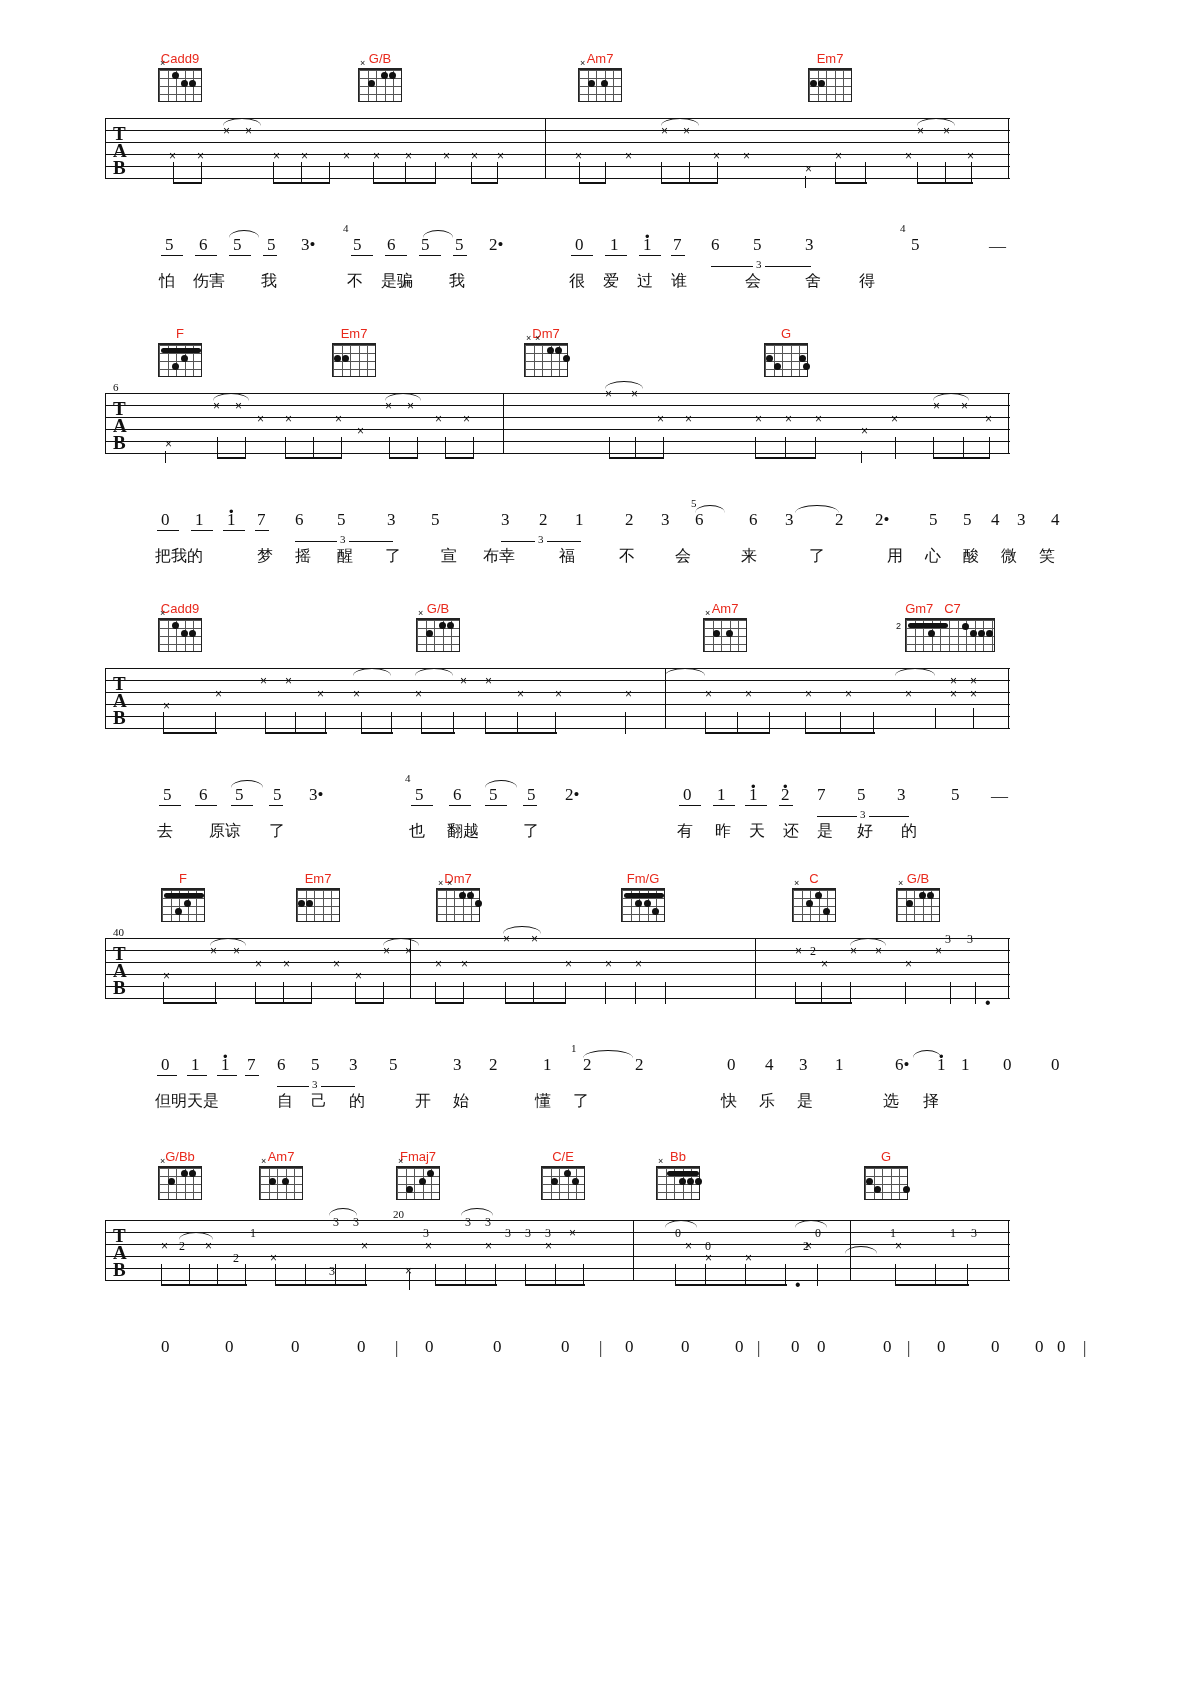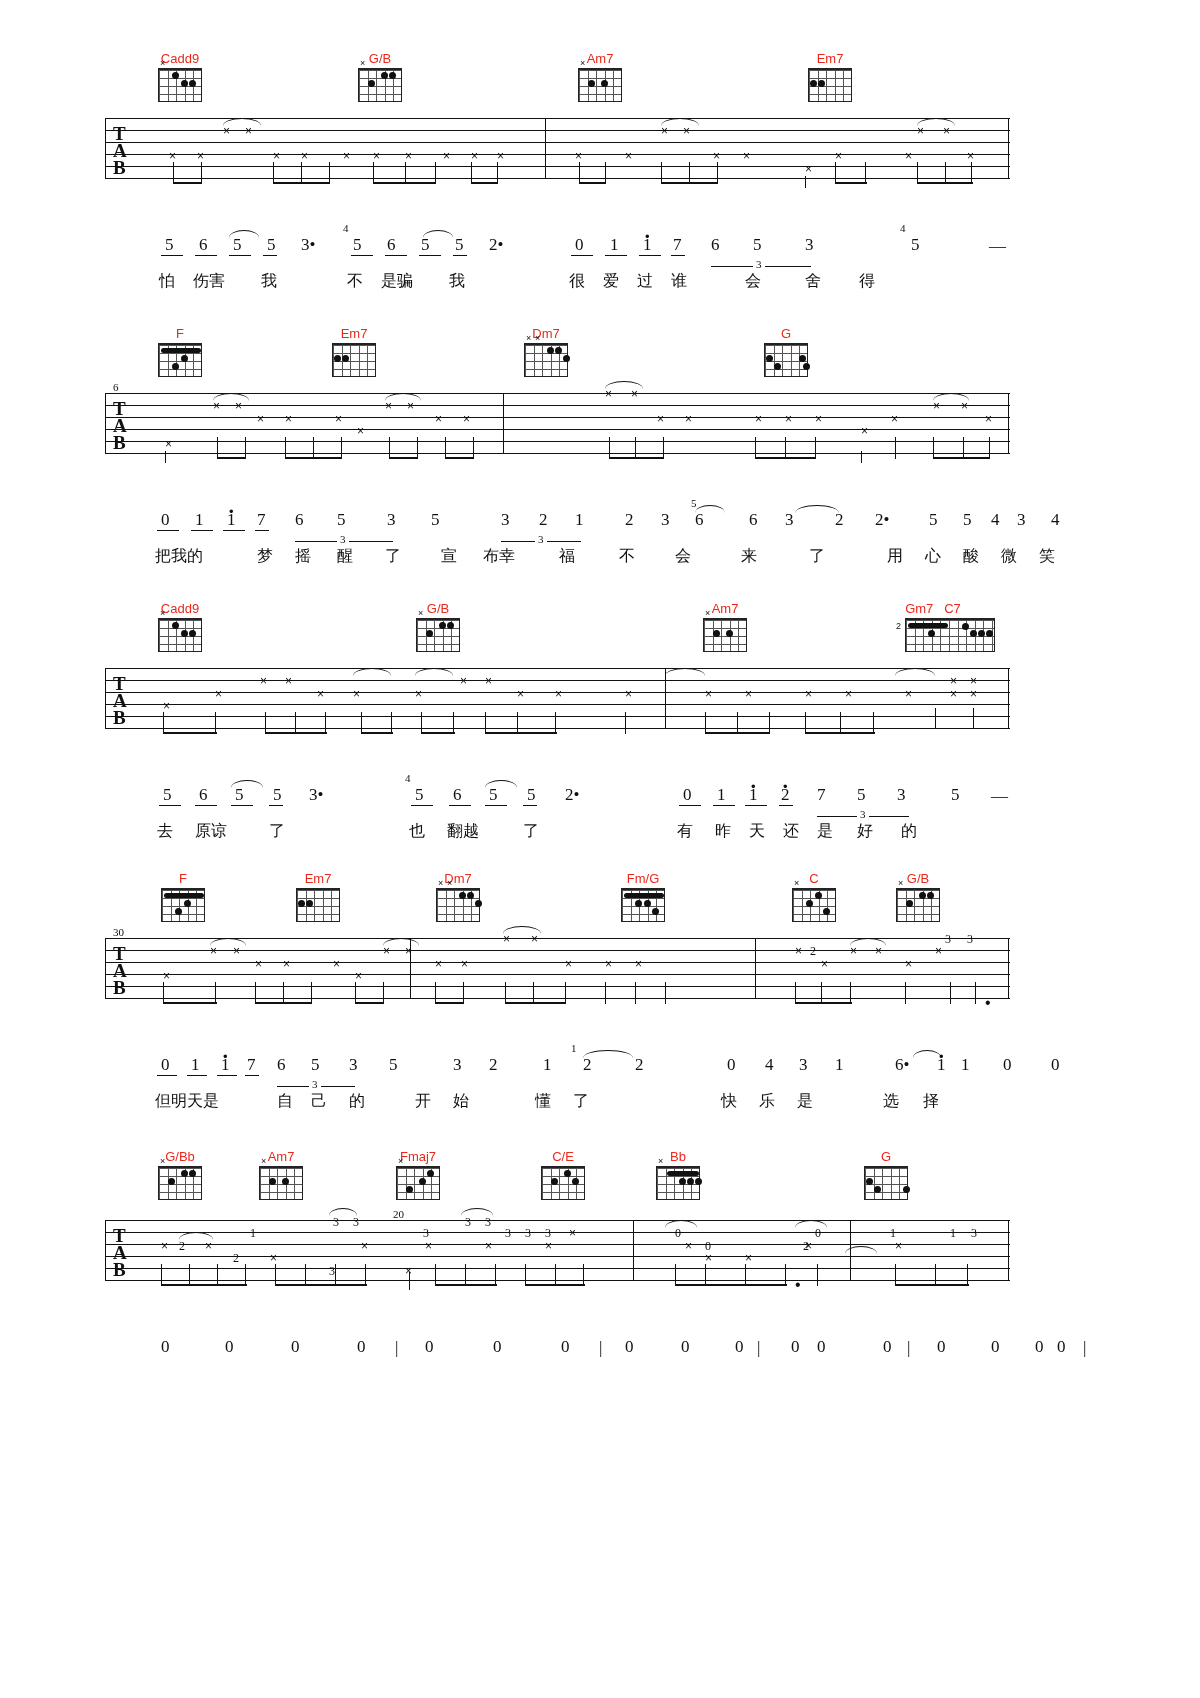--- a/index.html
+++ b/index.html
@@ -692,21 +692,21 @@
       <div class="underline1" style="left:574px;top:19px;width:22px;"></div>
       <div class="underline1" style="left:608px;top:19px;width:22px;"></div>
       <div class="underline1" style="left:640px;top:19px;width:22px;"></div>
       <div class="underline1" style="left:674px;top:19px;width:14px;"></div>
       <div class="tripline" style="left:712px;top:30px;width:92px;"></div>
       <span class="triplet" style="left:752px;top:22px;background:#fff;padding:0 3px;">3</span>
     </div>
 
     <div style="position:absolute;left:105px;top:272px;width:905px;">
       <span class="lyric" style="left:52px;">去</span>
-      <span class="lyric" style="left:90px;">原谅</span>
+      <span class="lyric" style="left:104px;">原谅</span>
       <span class="lyric" style="left:164px;">了</span>
       <span class="lyric" style="left:304px;">也</span>
       <span class="lyric" style="left:342px;">翻越</span>
       <span class="lyric" style="left:418px;">了</span>
       <span class="lyric" style="left:572px;">有</span>
       <span class="lyric" style="left:610px;">昨</span>
       <span class="lyric" style="left:644px;">天</span>
       <span class="lyric" style="left:678px;">还</span>
       <span class="lyric" style="left:712px;">是</span>
       <span class="lyric" style="left:752px;">好</span>
@@ -775,21 +775,21 @@
         <div class="ln" style="top:24px;"></div>
         <div class="ln" style="top:36px;"></div>
         <div class="ln" style="top:48px;"></div>
         <div class="ln" style="top:60px;"></div>
       </div>
       <div class="barline" style="left:0px;top:0;height:60px;"></div>
       <div class="barline" style="left:305px;top:0;height:60px;"></div>
       <div class="barline" style="left:650px;top:0;height:60px;"></div>
       <div class="barline" style="left:903px;top:0;height:60px;"></div>
       <div class="tabclef" style="left:8px;top:7px;">T<br>A<br>B</div>
-      <span class="measnum" style="left:8px;top:-12px;">30</span>
+      <span class="measnum" style="left:8px;top:-12px;">40</span>
 
       <span class="xmark" style="left:58px;top:32px;">×</span>
       <span class="xmark" style="left:105px;top:7px;">×</span>
       <span class="xmark" style="left:128px;top:7px;">×</span>
       <span class="xmark" style="left:150px;top:20px;">×</span>
       <span class="xmark" style="left:178px;top:20px;">×</span>
       <span class="xmark" style="left:228px;top:20px;">×</span>
       <span class="xmark" style="left:250px;top:32px;">×</span>
       <span class="xmark" style="left:278px;top:7px;">×</span>
       <span class="xmark" style="left:300px;top:7px;">×</span>

